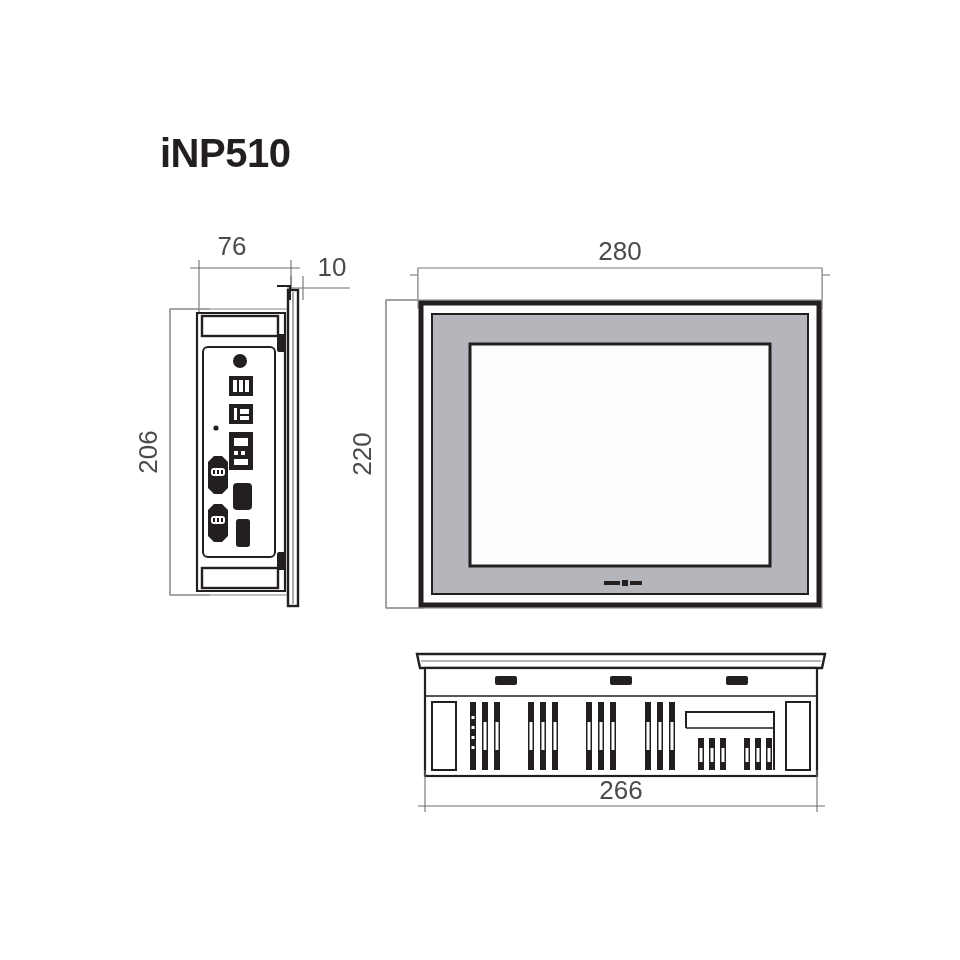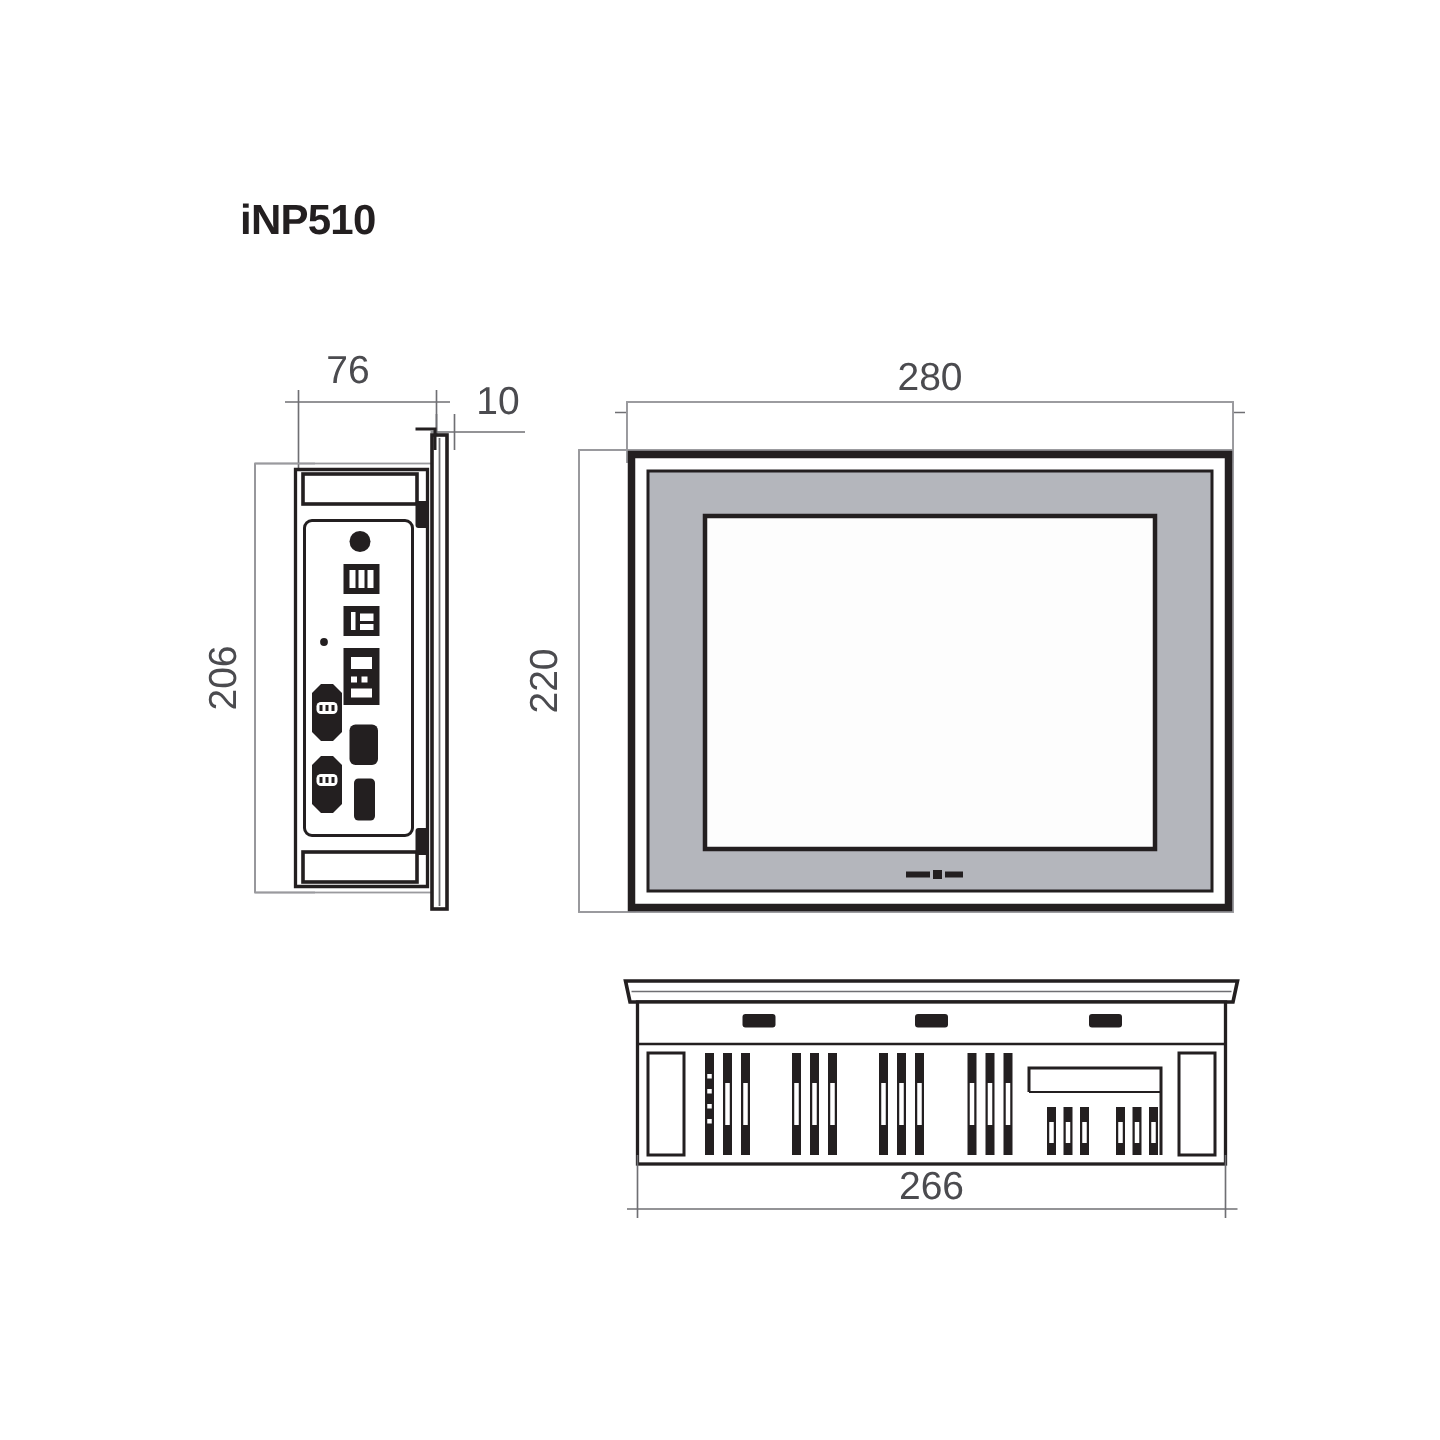--- a/index.html
+++ b/index.html
@@ -18,21 +18,21 @@
   #stage {
     position: relative;
     width: 960px;
     height: 960px;
     background: #ffffff;
   }
   #product-title {
     position: absolute;
     left: 160px;
     top: 133px;
-    font-size: 28px;
+    font-size: 40px;
     font-weight: bold;
     letter-spacing: -0.5px;
     color: #231f20;
     line-height: 1;
     font-family: "Liberation Sans", sans-serif;
   }
   svg.drawing {
     position: absolute;
     left: 0;
     top: 0;

